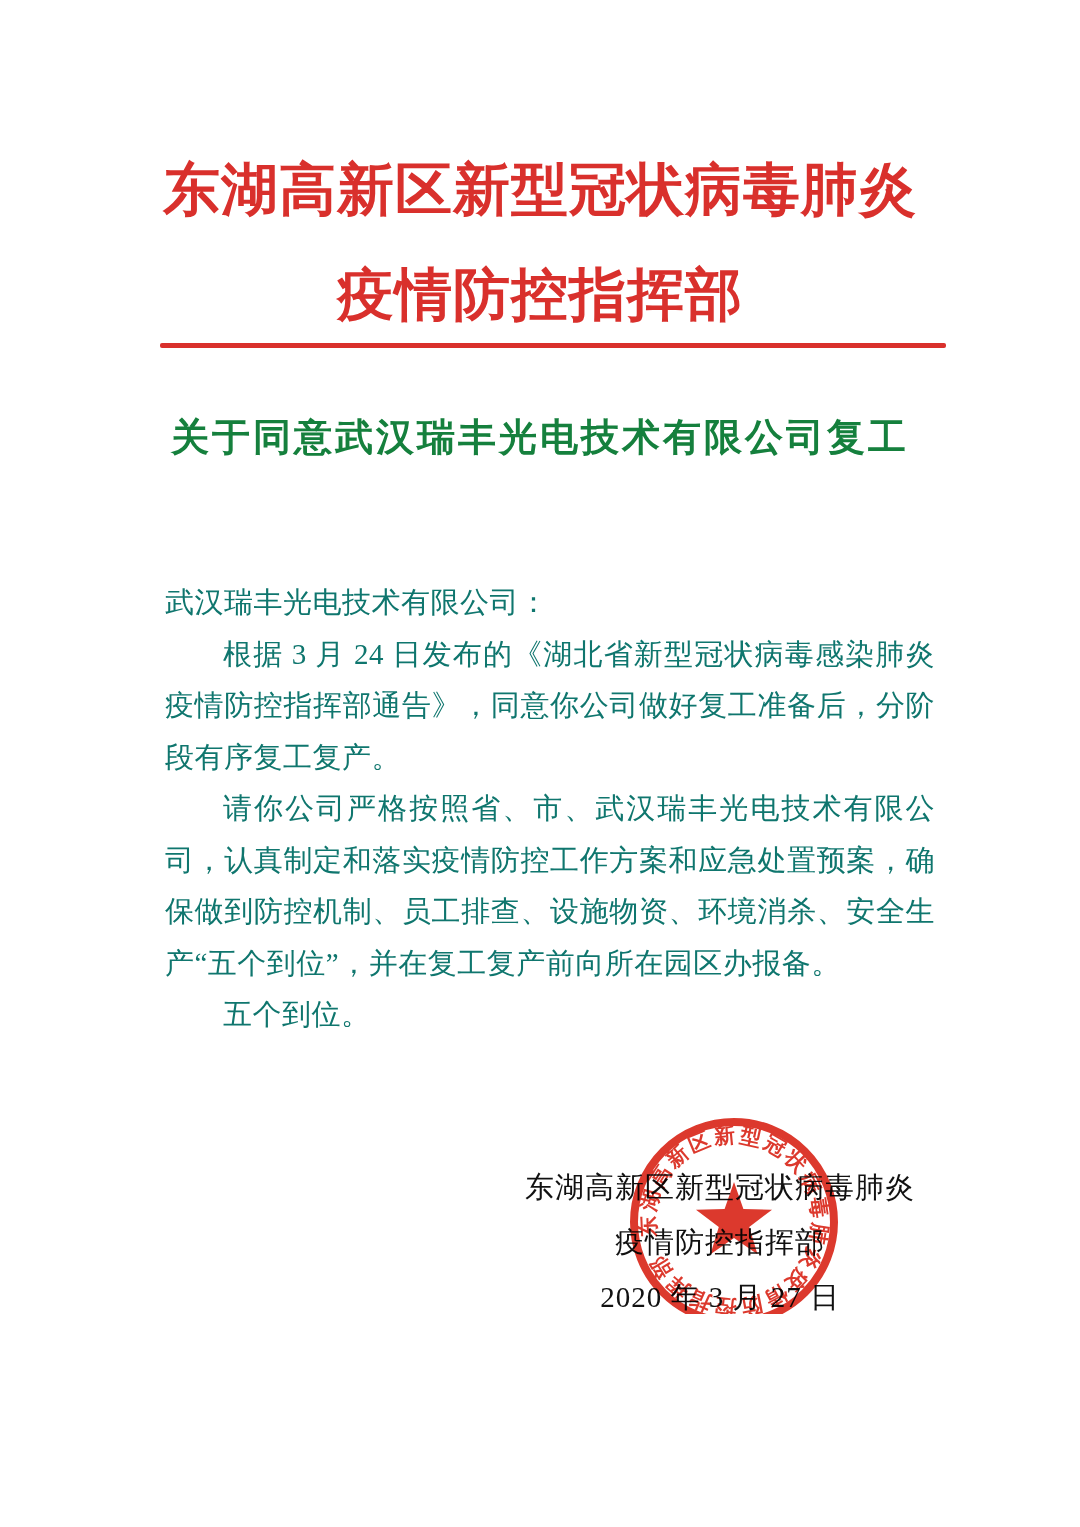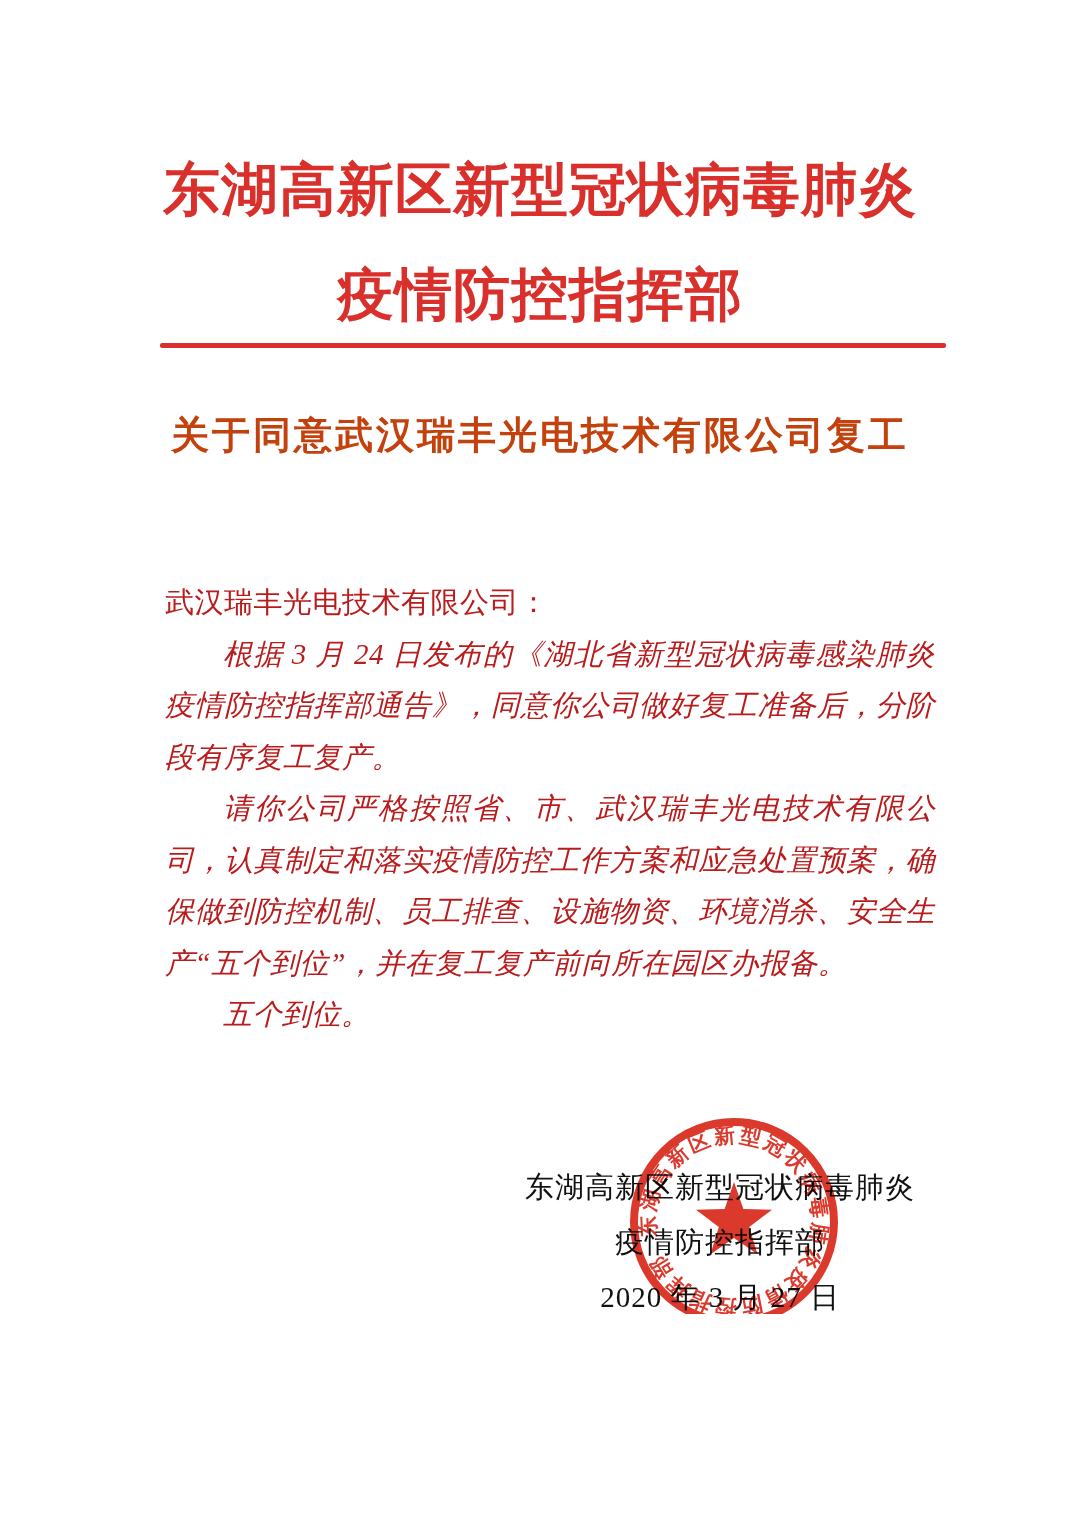--- a/index.html
+++ b/index.html
@@ -37,42 +37,42 @@
     border-radius: 2px;
   }
   
   .doc-title {
     position: absolute;
     top: 410px;
     left: 155px;
     width: 770px;
     margin: 0;
     text-align: center;
-    font-family: Liberation Mono, monospace;
+    font-family: Liberation Sans, sans-serif;
     font-weight: 900;
     font-size: 38px;
     line-height: 55px;
     letter-spacing: 3px;
-    color: #c2410c;
+    color: #15803d;
   }
   .doc-title .t-line { display: block; }
   
   .body-text {
     position: absolute;
     top: 577px;
     left: 165px;
     width: 770px;
     font-size: 29px;
     line-height: 51.5px;
     letter-spacing: 0.5px;
     text-align: justify;
-    color: #b91c1c;
+    color: #0f766e;
   }
   .body-text p { margin: 0; }
-  .body-text p.para { text-indent: 2em; font-style: italic; }
+  .body-text p.para { text-indent: 2em; }
   
   .signature {
     position: absolute;
     top: 1160px;
     left: 510px;
     width: 420px;
     text-align: center;
     font-size: 29px;
     line-height: 55px;
     letter-spacing: 1px;

